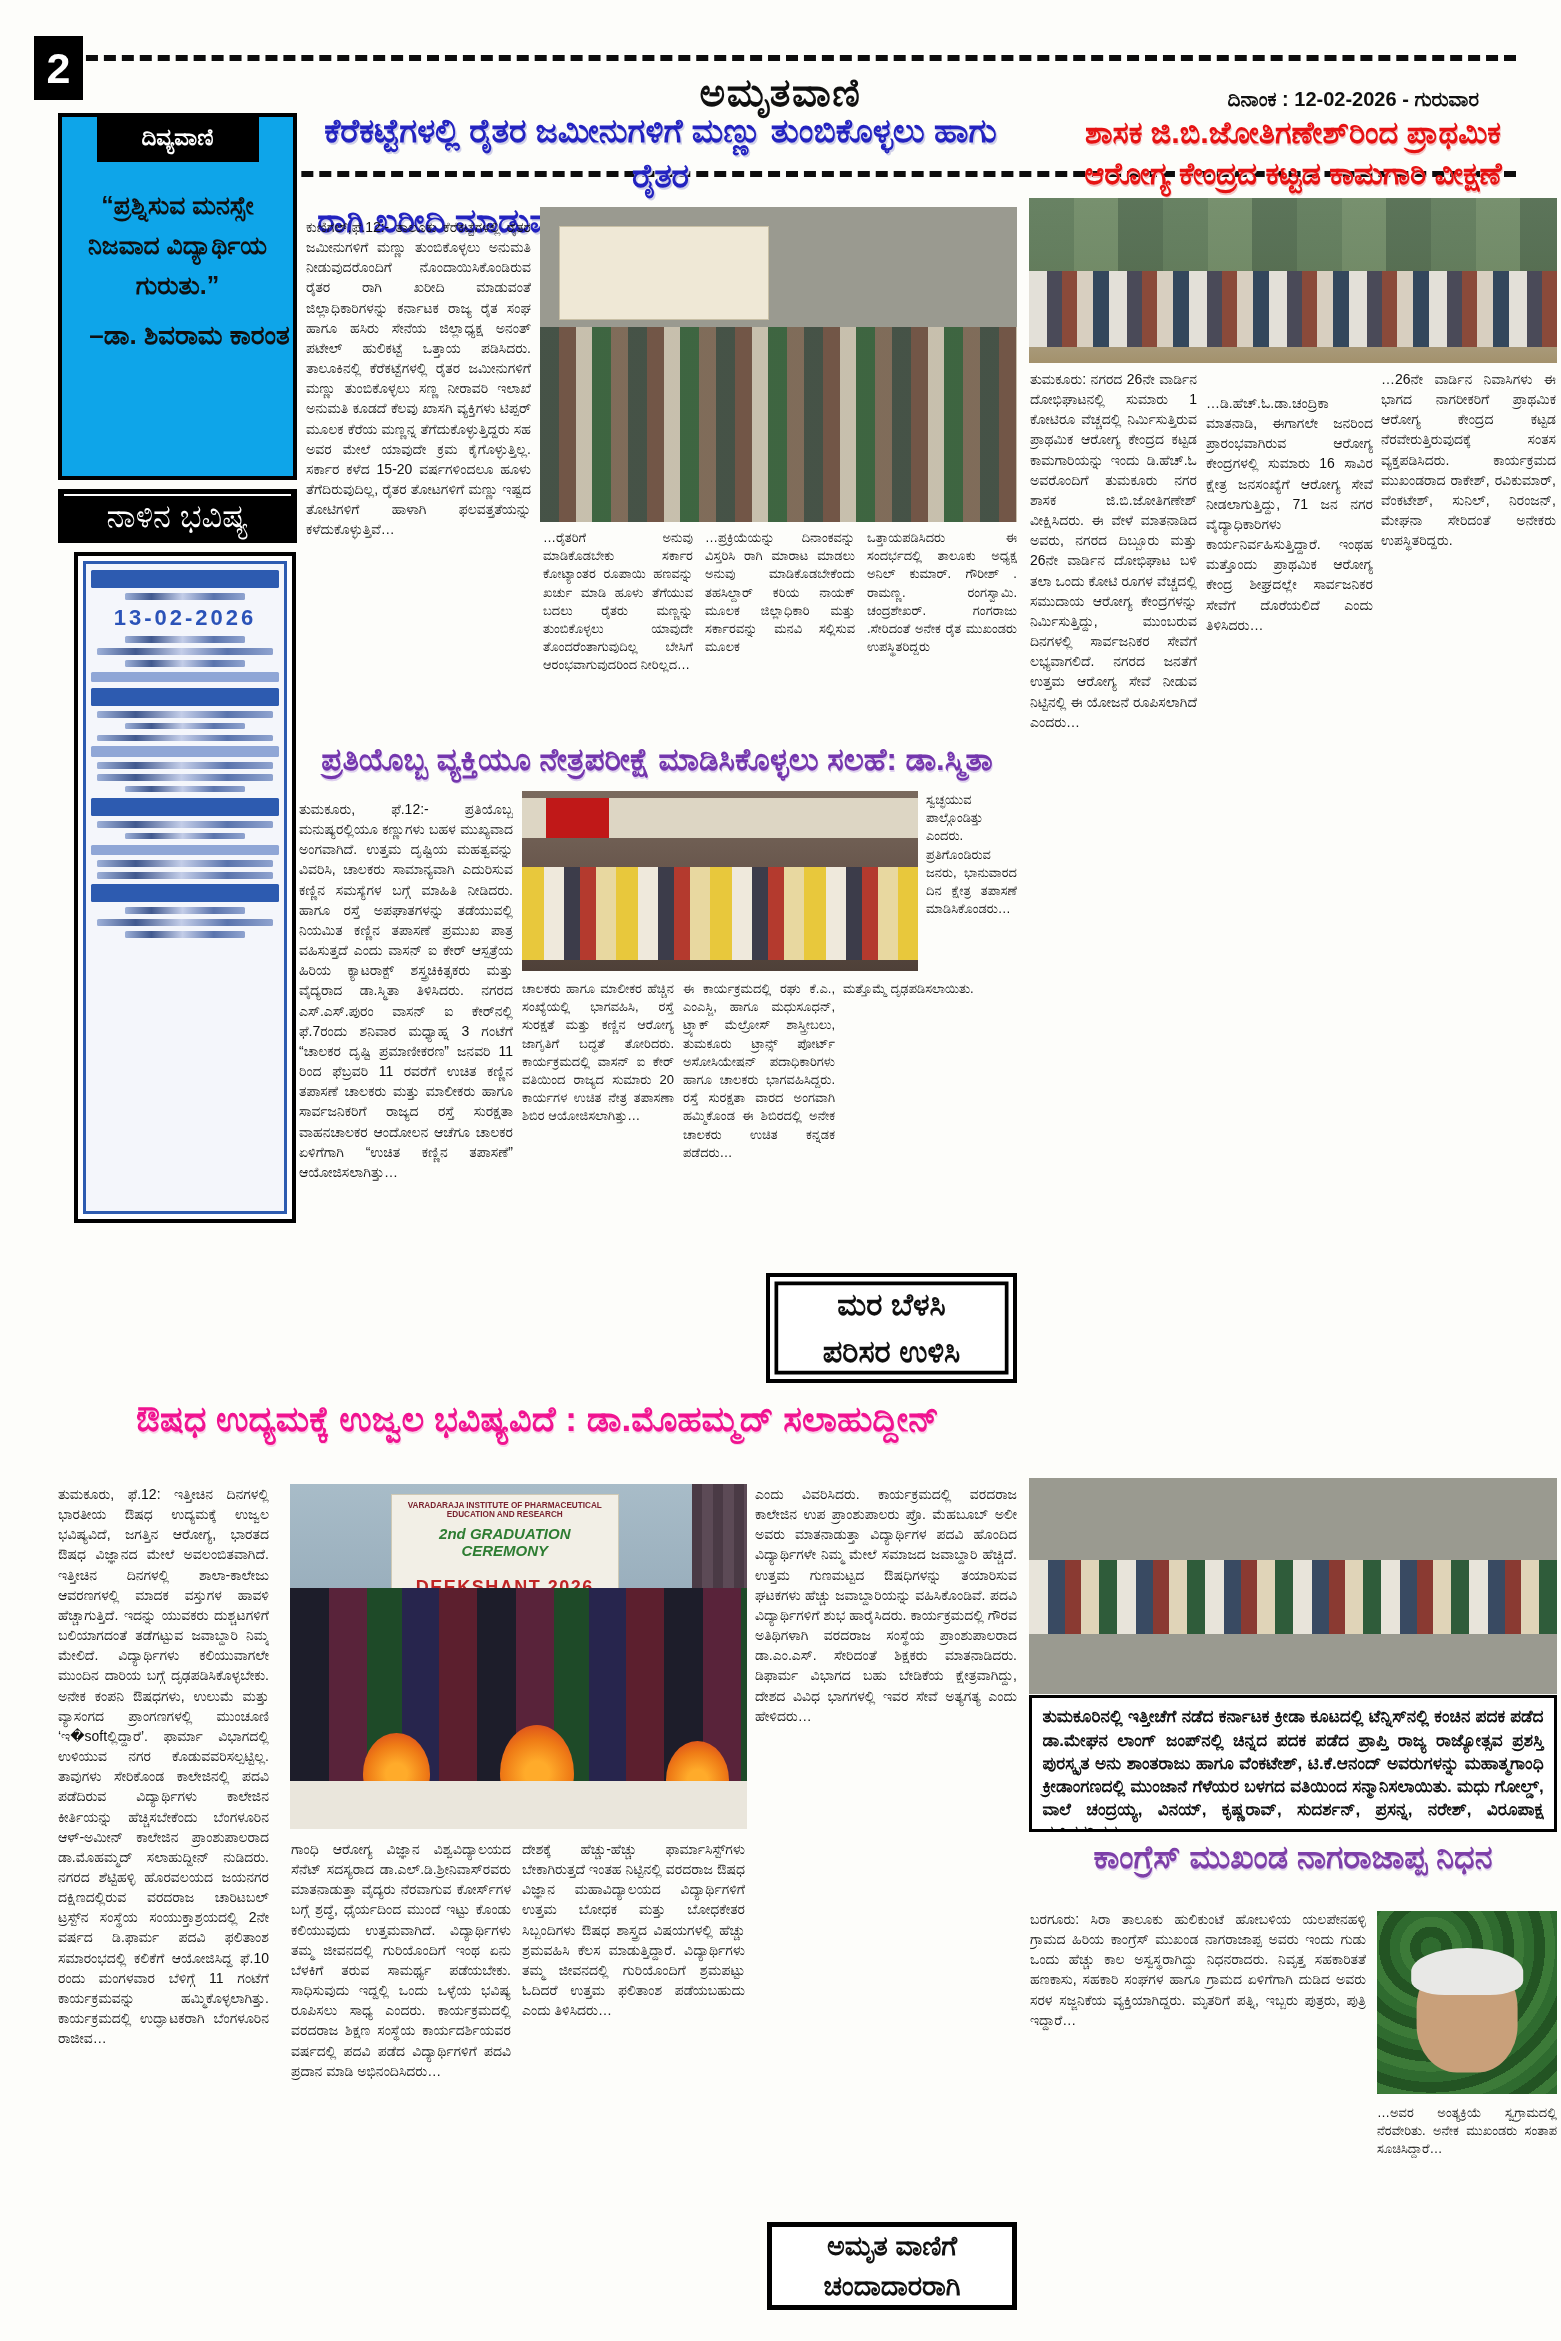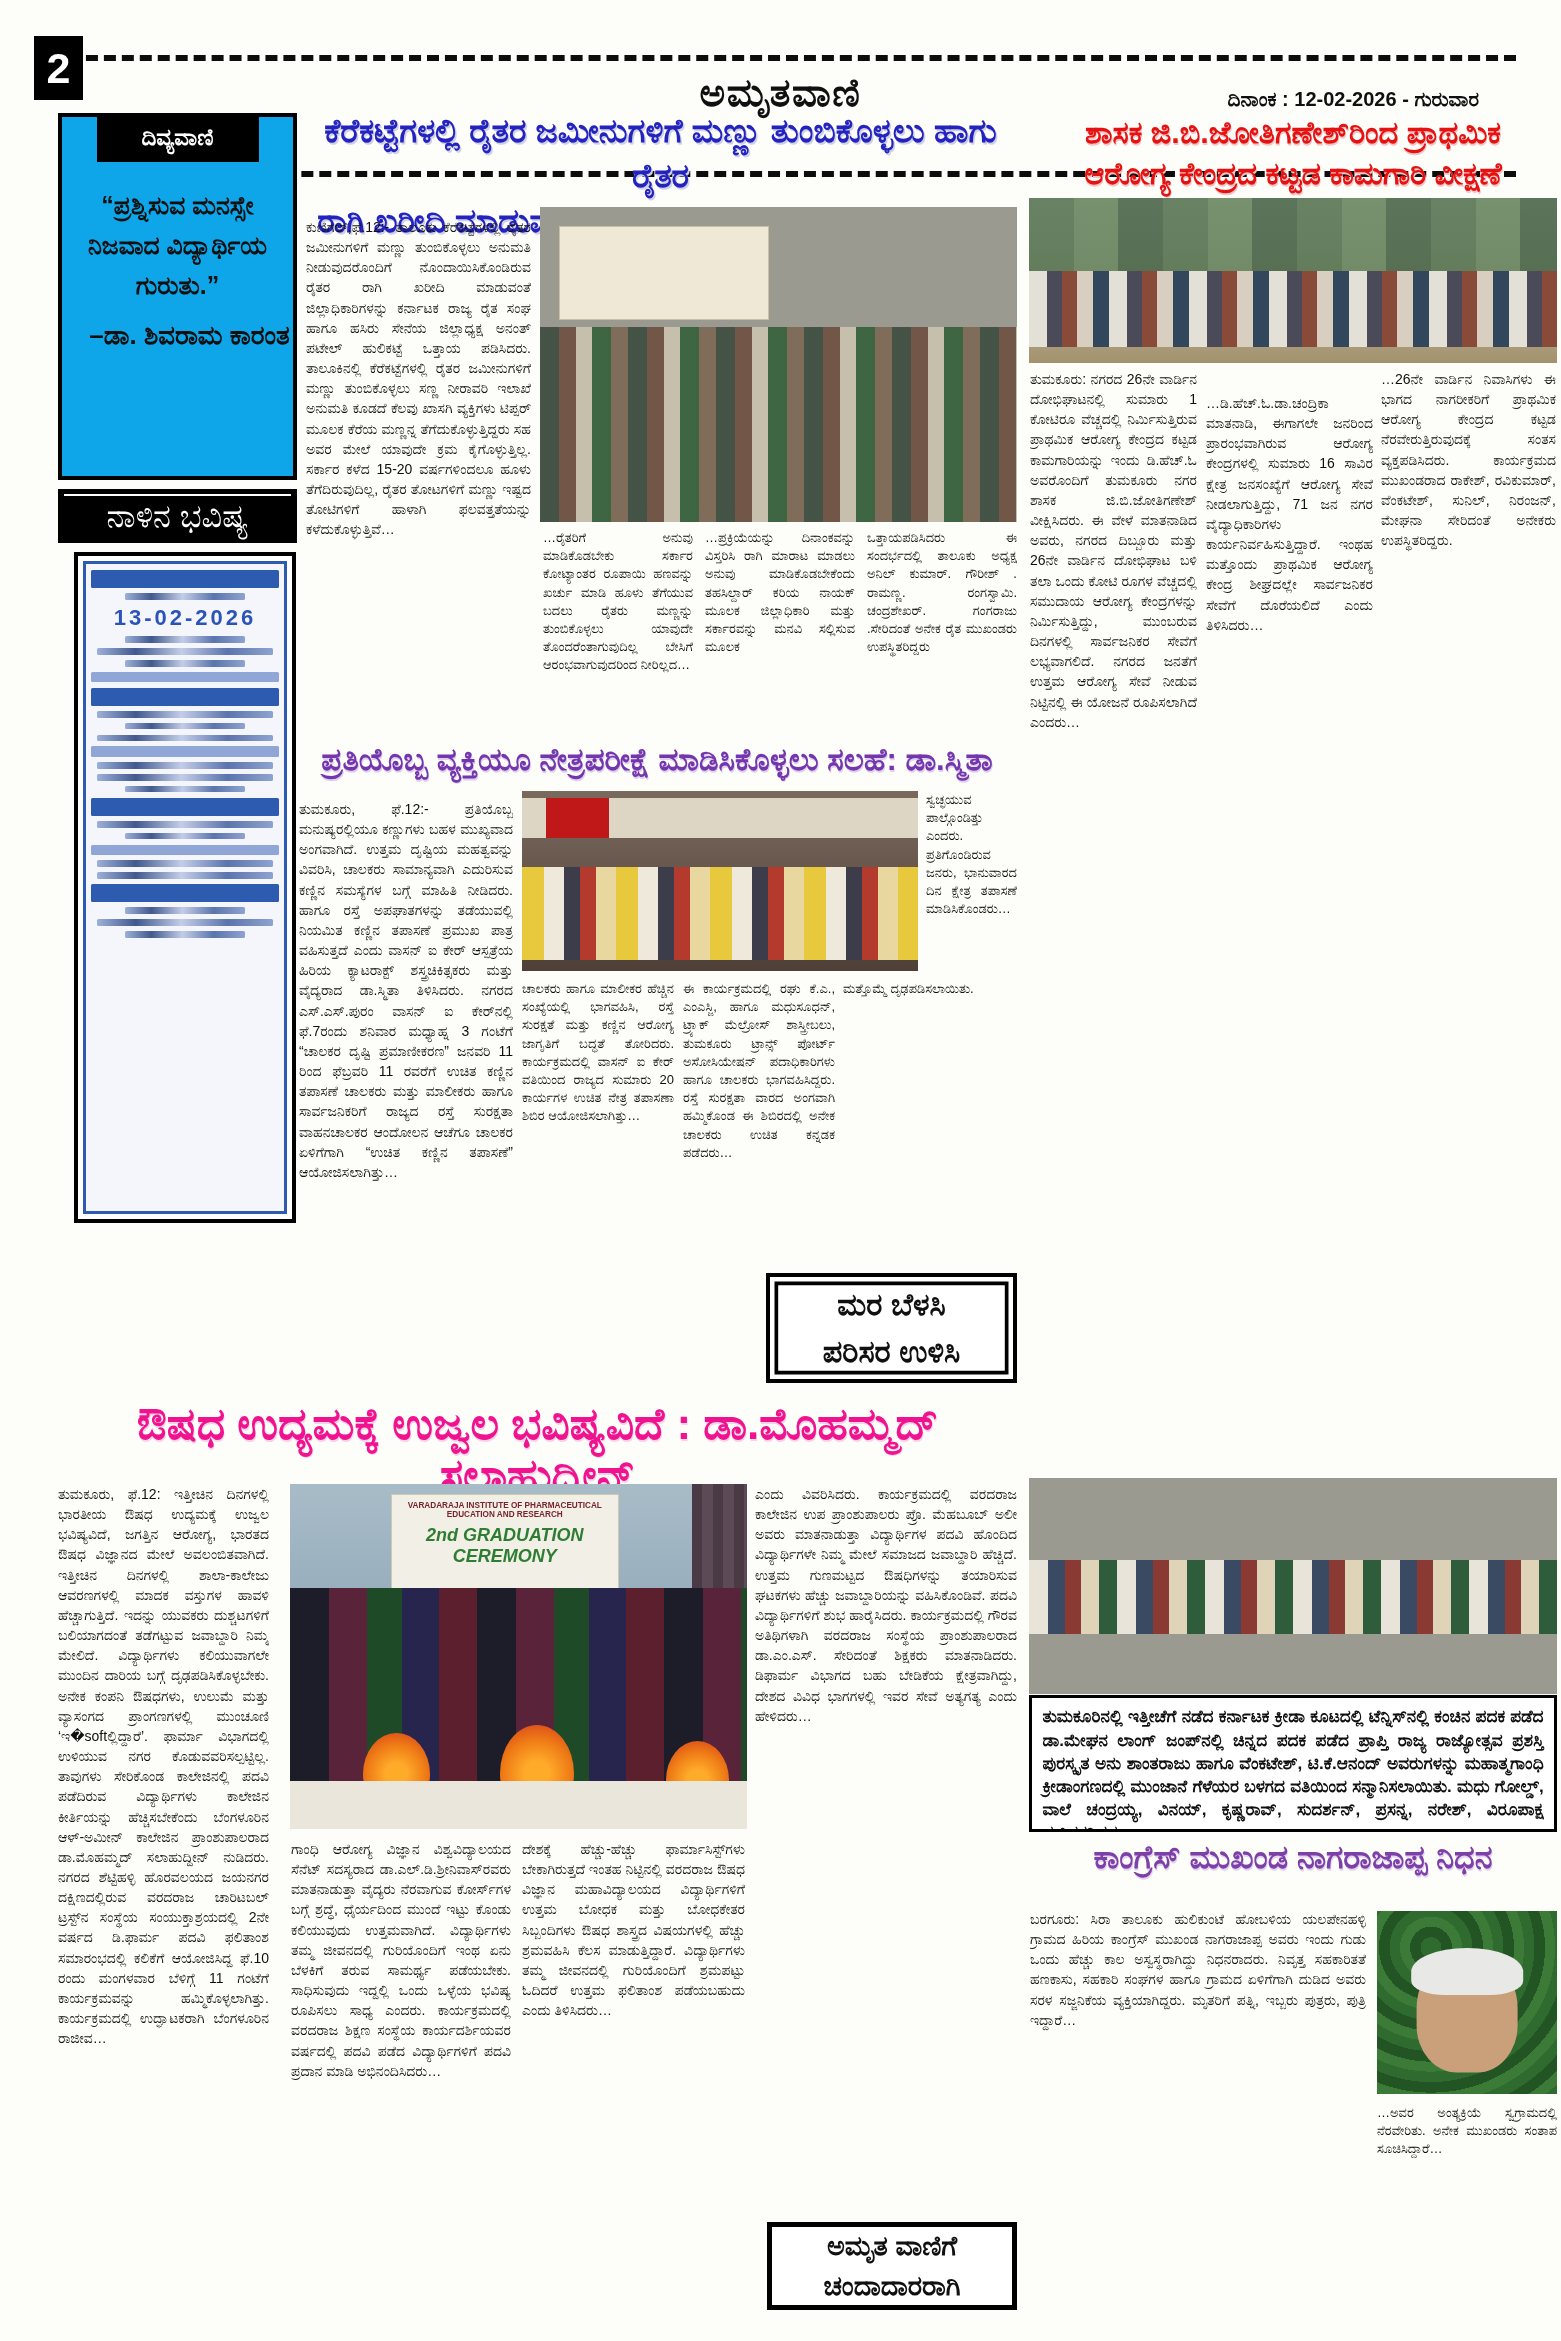--- a/index.html
+++ b/index.html
@@ -37,21 +37,21 @@
   .hband.light { background:#8fa6d6; height:10.4px; }
   .hrow { height:6.7px; flex:none; margin:0 6px; background:linear-gradient(90deg,#9db0d8,#41598f 22%,#c3cde8 48%,#5a74ad 74%,#8fa3cf); border-radius:1.5px; }
   .hrow.short { margin:0 34px; }
   #horoscope-date { color:#2b53b8; font-size:22px; font-weight:bold; letter-spacing:3px; text-align:center; flex:none; }
 
   
   .headline { font-weight:bold; text-align:center; }
   #a1-headline { font-size:33px; line-height:1.36; color:#2323c0; text-shadow:1.5px 2.2px 0 #cfcfe8; }
   #a2-headline { font-size:30.5px; line-height:1.35; color:#e61212; text-shadow:0.7px 1.5px 0 #f3c4c4; }
   #a3-headline { font-size:31px; color:#7436ad; text-shadow:0.7px 1.5px 0 #ded0ee; }
-  #a4-headline { font-size:44px; color:#f01390; text-shadow:0.7px 1.5px 0 #fad2e8; }
+  #a4-headline { font-size:35px; color:#f01390; text-shadow:0.7px 1.5px 0 #fad2e8; }
   #obit-headline { font-size:32px; color:#7d3fa8; text-shadow:0.7px 1.5px 0 #e2d4ef; }
 
   
   #tree-box { border:4.5px solid #000; box-shadow:inset 0 0 0 4.5px #fff, inset 0 0 0 8.2px #000; background:#fff; font-size:30.5px; font-weight:bold; line-height:1.55; }
   #subscribe-box { border:5.2px solid #000; background:#fff; font-size:27px; font-weight:bold; line-height:1.5; }
   #caption-box { border:3.7px solid #000; background:#fff; padding:7.4px 10.4px; font-size:17px; line-height:1.36; text-align:justify; font-weight:bold; overflow:hidden; }
 
   
   .photo { overflow:hidden; background:#9a9a90; }
   .crowd { position:absolute; left:0; right:0; }
@@ -62,21 +62,21 @@
   #photo2 .trees { position:absolute; top:0; left:0; right:0; height:46%; background:repeating-linear-gradient(90deg,#4c6b46 0 45px,#5f7d54 45px 89px,#3d5a3a 89px 134px); opacity:.8; }
   #photo2 .crowd { bottom:10%; height:46%; background:repeating-linear-gradient(90deg,#e3e0d8 0 18px,#4a4a58 18px 33px,#8a4a3a 33px 48px,#d8cfc0 48px 64px,#33475c 64px 80px); }
   #photo3 { background:linear-gradient(180deg,#7a6a5e 0%,#645248 55%,#4e4038 100%); }
   #photo3 .banner { position:absolute; top:4%; left:0; right:0; height:22%; background:#ddd6c4; }
   #photo3 .red { position:absolute; top:4%; left:6%; width:16%; height:22%; background:#c01818; }
   #photo3 .crowd { bottom:6%; height:52%; background:repeating-linear-gradient(90deg,#e8c83c 0 22px,#efe9dc 22px 42px,#3c3c4a 42px 58px,#b43a2e 58px 74px,#e8d8a0 74px 94px); }
   #photo4 { background:linear-gradient(180deg,#a8bcc8 0%,#93a9b8 45%,#7e93a2 100%); }
   #photo4 .curtain { position:absolute; right:0; top:0; width:12%; height:100%; background:repeating-linear-gradient(90deg,#4a3a45 0 10.4px,#5c4a56 10.4px 21px); }
   #photo4 .gbanner { position:absolute; left:22%; top:3%; width:50%; height:30%; background:#f2efe6; border:0.7px solid #cfc9b4; padding:6px 7.4px; text-align:center; overflow:hidden; }
   #photo4 .gb1 { font-size:8.2px; color:#7a2430; font-weight:bold; }
-  #photo4 .gb2 { font-size:18px; color:#2e7d32; font-weight:bold; font-style:italic; margin-top:6px; }
+  #photo4 .gb2 { font-size:15px; color:#2e7d32; font-weight:bold; font-style:italic; margin-top:6px; }
   #photo4 .gb3 { font-size:18px; color:#c02525; font-weight:bold; margin-top:18px; letter-spacing:1.5px; }
   #photo4 .crowd { bottom:14%; height:56%; background:repeating-linear-gradient(90deg,#1d1d2a 0 39px,#59233a 39px 77px,#1e4a28 77px 112px,#27254d 112px 149px,#5c1f2e 149px 187px); }
   #photo4 .table { position:absolute; bottom:0; left:0; right:0; height:14%; background:#eae6dc; }
   .flower { position:absolute; border-radius:50%; background:radial-gradient(circle,#ffab2a 20%,#ef7c16 55%,#d8441c 90%); }
   #photo5 { background:linear-gradient(180deg,#42603c 0%,#567a4c 30%,#cdd4c6 42%,#c3aa7e 70%,#b59а6e 100%); }
   #photo5 .crowd { top:38%; height:34%; background:repeating-linear-gradient(90deg,#e8e4da 0 19.3px,#394a62 19.3px 36px,#8a3a32 36px 52px,#e0d4b8 52px 70px,#2f5c3a 70px 88px); }
   #photo6 { background:repeating-radial-gradient(circle at 30% 20%,#2f6b2f 0 10.4px,#235423 10.4px 21px,#3c7a38 21px 31px); }
   #photo6 .face { position:absolute; left:50%; top:56%; transform:translate(-50%,-50%); width:56%; height:64%; background:#c9a07a; border-radius:46% 46% 40% 40%; }
   #photo6 .hair { position:absolute; left:50%; top:20%; transform:translateX(-50%); width:62%; height:26%; background:#e8e8e6; border-radius:50% 50% 30% 30%; }
 </style>

